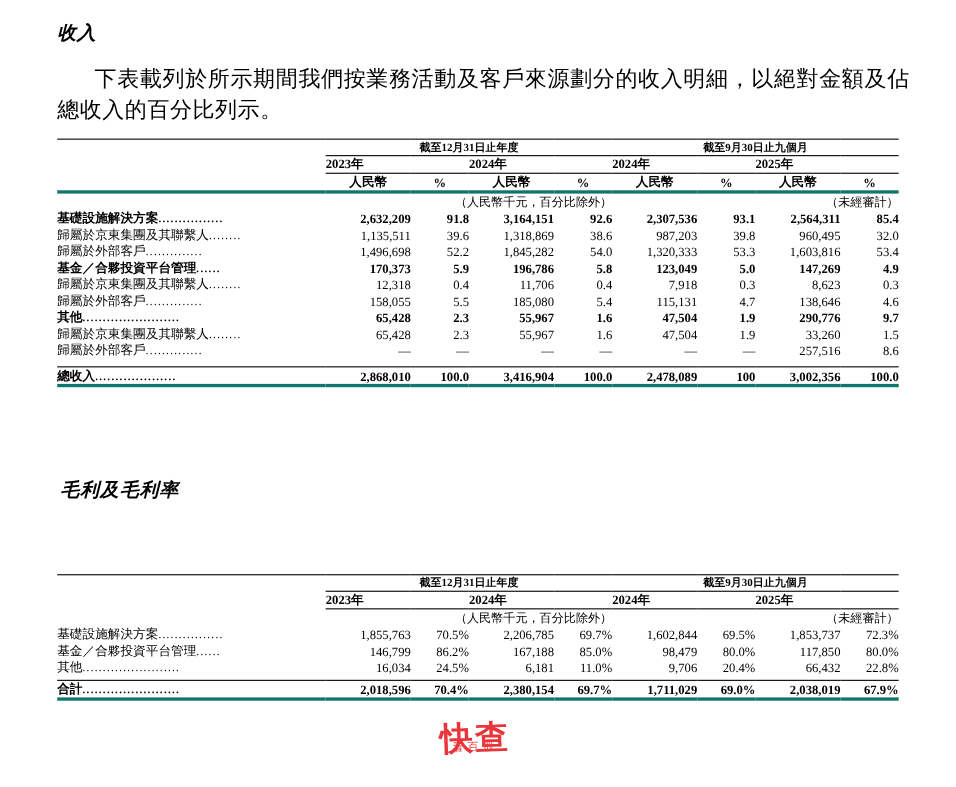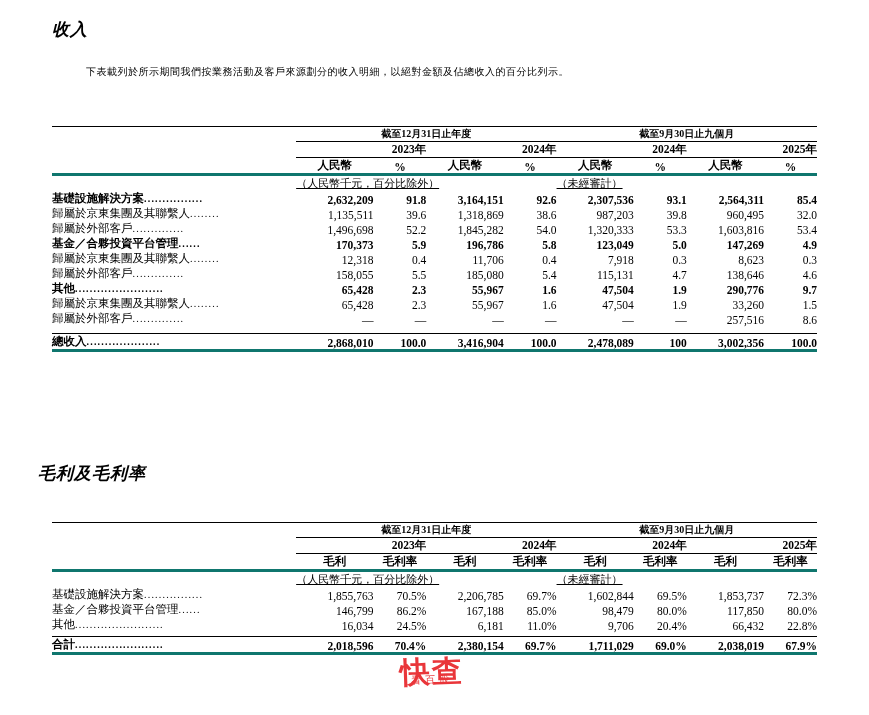--- a/index.html
+++ b/index.html
@@ -22,25 +22,25 @@
     padding: 0;
   }
   .section-title {
     font-family: "Liberation Serif", "DejaVu Serif", serif;
     font-weight: bold;
     font-size: 17px;
     font-style: italic;
     letter-spacing: 1px;
   }
   #rev-title { position: absolute; left: 52px; top: 18px; }
-  #gp-title  { position: absolute; left: 38px; top: 434px; margin-top: 28px; }
+  #gp-title  { position: absolute; left: 55px; top: 434px; }
 
   .para {
     position: absolute;
-    font-size: 10px;
+    font-size: 20px;
     line-height: 28px;
     letter-spacing: 0.5px;
     text-align: justify;
   }
   #rev-para { left: 52px; top: 58px; width: 775px; text-indent: 34px; }
   #gp-para  { left: 52px; top: 474px; width: 775px; text-indent: 34px; }
 
   table.fin {
     position: absolute;
     border-collapse: collapse;
@@ -79,39 +79,38 @@
   .bold { font-weight: bold; }
   .indent1 { padding-left: 18px; }
 
   .hdr-group {
     text-align: center;
     font-weight: bold;
     font-size: 10px;
     padding-bottom: 2px;
   }
   .hdr-year {
-    text-align: right;
+    text-align: left;
     font-weight: bold;
     font-size: 11.5px;
     padding-bottom: 2px;
     padding-top: 3px;
   }
   .hdr-col {
     text-align: center;
     font-weight: bold;
     font-size: 11.5px;
     padding-bottom: 3px;
     padding-top: 3px;
   }
   .hdr-note {
-    text-align: left;
+    text-align: right;
     font-size: 11px;
     padding-top: 4px;
     padding-bottom: 4px;
-    text-decoration: underline;
   }
   .rule-top td { border-top: 1px solid #000; }
   .rule-bot td { border-bottom: 3px solid #0f766e; }
   .spacer-row td { height: 7px; }
   .thin-gap td { height: 4px; }
 
   .grp-rule { border-bottom: 1px solid #000; }
 
   .watermark {
     position: absolute;
@@ -329,31 +328,20 @@
         <td class="hdr-group grp-rule" colspan="4">截至12月31日止年度</td>
         <td class="hdr-group grp-rule" colspan="4">截至9月30日止九個月</td>
       </tr>
       <tr>
         <td></td>
         <td class="hdr-year grp-rule" colspan="2">2023年</td>
         <td class="hdr-year grp-rule" colspan="2">2024年</td>
         <td class="hdr-year grp-rule" colspan="2">2024年</td>
         <td class="hdr-year grp-rule" colspan="2">2025年</td>
       </tr>
-      <tr class="rule-bot">
-        <td></td>
-        <td class="hdr-col">毛利</td>
-        <td class="hdr-col">毛利率</td>
-        <td class="hdr-col">毛利</td>
-        <td class="hdr-col">毛利率</td>
-        <td class="hdr-col">毛利</td>
-        <td class="hdr-col">毛利率</td>
-        <td class="hdr-col">毛利</td>
-        <td class="hdr-col">毛利率</td>
-      </tr>
       <tr>
         <td></td>
         <td class="hdr-note" colspan="4">（人民幣千元，百分比除外）</td>
         <td class="hdr-note" colspan="4">（未經審計）</td>
       </tr>
 
       <tr>
           <td class="lbl"><span>基礎設施解決方案</span><span class="dots">................</span></td>
           <td class="num">1,855,763</td>
           <td class="pct">70.5%</td>

